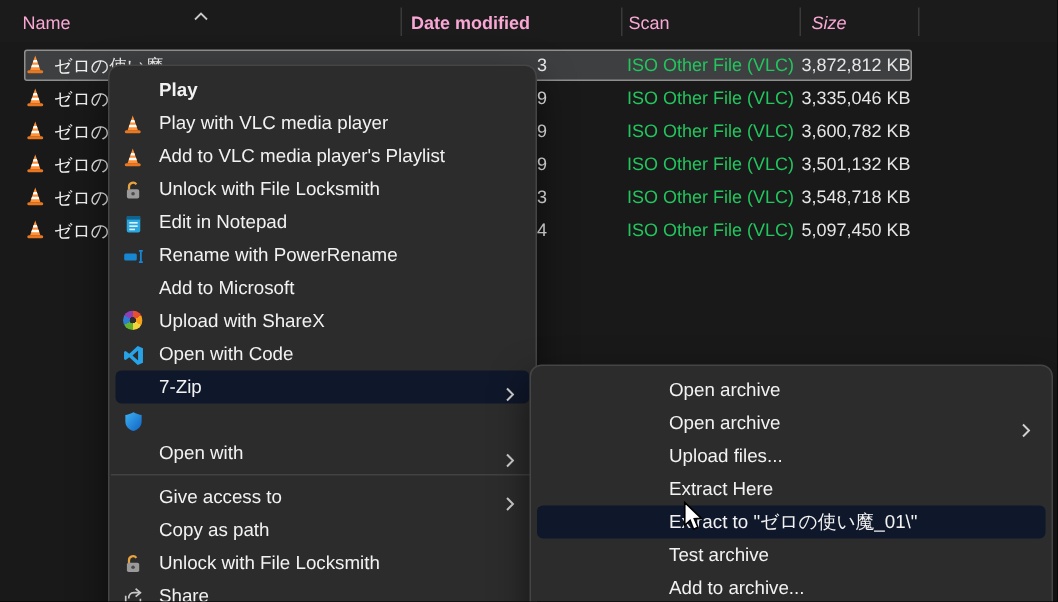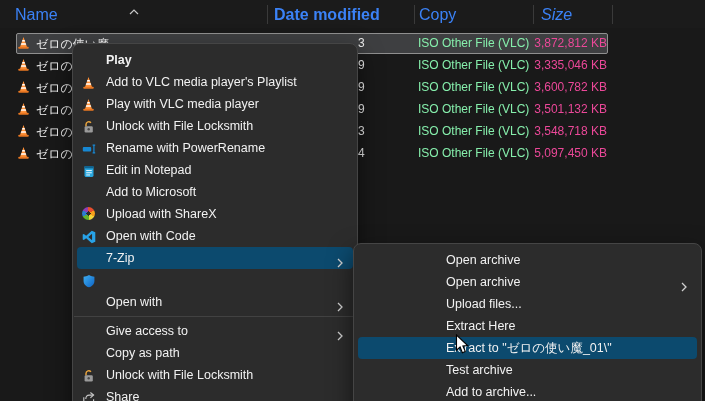--- a/index.html
+++ b/index.html
@@ -5,45 +5,45 @@
   html,body{margin:0;padding:0;background:#000;}
   #screen{
     position:relative;width:705px;height:401px;overflow:hidden;
     background:#191919;
     font-family:"Liberation Sans","DejaVu Sans",sans-serif;
     color:#f0f0f0;
     -webkit-font-smoothing:antialiased;
   }
   
   #header{position:absolute;top:0;left:0;width:705px;height:28px;background:#1b1b1b;}
-  .hcell{position:absolute;top:0;height:28px;line-height:30px;font-size:16px;color:#3b82f6;cursor:default;}
+  .hcell{position:absolute;top:0;height:28px;line-height:30px;font-size:12px;color:#f9a8d4;cursor:default;}
   .hsep{position:absolute;top:5px;width:1px;height:19px;background:#3a3a3a;}
   #sort-caret{position:absolute;left:129px;top:1px;}
   
   .row{position:absolute;left:0;width:705px;height:22px;font-size:12px;}
   .selbg{position:absolute;left:16px;top:0px;width:592px;height:21px;background:#3e3f41;border:1px solid #8f8f8f;border-radius:2px;box-sizing:border-box;}
   .cone{position:absolute;left:17px;top:3px;}
   .fname{position:absolute;left:36px;top:3px;white-space:nowrap;color:#f2f2f2;}
   .fdate{position:absolute;left:358px;top:3px;color:#ededed;}
-  .ftype{position:absolute;left:418px;top:3px;color:#86efac;}
-  .fsize{position:absolute;left:470px;top:3px;width:137px;text-align:right;color:#ec4899;}
+  .ftype{position:absolute;left:418px;top:3px;color:#22c55e;}
+  .fsize{position:absolute;left:470px;top:3px;width:137px;text-align:right;color:#e5e5e5;}
   
   .menu{
     position:absolute;background:#2c2c2c;border:1px solid #454545;border-radius:8px;
     box-shadow:0 10px 24px rgba(0,0,0,.55);padding:5px 0;box-sizing:border-box;
   }
   #context-menu{left:72px;top:43px;width:286px;height:400px;z-index:10;}
   #zip-submenu{left:353px;top:243px;width:349px;height:200px;z-index:11;}
   .mi{
     position:relative;height:22px;margin:0 4px;border-radius:4px;
     font-size:12.5px;color:#f2f2f2;line-height:22px;white-space:nowrap;cursor:default;
   }
   .mi .lbl{position:absolute;left:29px;top:0;}
   #zip-submenu .mi .lbl{left:49px;margin-left:39px;}
-  .mi.hl{background:#0c4a6e;}
+  .mi.hl{background:#0f172a;}
   .mi.bold .lbl{font-weight:bold;}
   .mic{position:absolute;left:5px;top:4px;width:14px;height:14px;}
   .arrow{position:absolute;right:10px;top:6px;}
   .msep{height:1px;background:#424242;margin:3px 1px;}
   
   .sharex{
     display:block;width:13px;height:13px;border-radius:50%;
     background:
       radial-gradient(circle at 50% 50%, #2c2c2c 0 2.1px, rgba(0,0,0,0) 2.2px),
       conic-gradient(#e94f2e 0 60deg,#f6a11b 60deg 120deg,#f2d53a 120deg 180deg,#63b32e 180deg 240deg,#2e7dd1 240deg 300deg,#8f3fb5 300deg 360deg);
@@ -51,21 +51,21 @@
   #cursor{position:absolute;left:455px;top:334px;z-index:50;}
 </style>
 </head>
 <body>
 
 <div id="screen">
 
   <div id="header">
     <div class="hcell" style="left:15px;">Name</div>
     <div class="hcell" style="left:274px;font-weight:bold;">Date modified</div>
-    <div class="hcell" style="left:419px;">Copy</div>
+    <div class="hcell" style="left:419px;">Scan</div>
     <div class="hcell" style="left:541px;font-style:italic;">Size</div>
     <div class="hsep" style="left:267px;"></div>
     <div class="hsep" style="left:414px;"></div>
     <div class="hsep" style="left:533px;"></div>
     <div class="hsep" style="left:612px;"></div>
     <div id="sort-caret">
       <svg width="10" height="6" viewBox="0 0 10 6">
           <path d="M1 5 L5 1 L9 5" stroke="#c8c8c8" stroke-width="1.2" fill="none"></path>
         </svg>
     </div>
@@ -149,55 +149,55 @@
     <div class="mi bold">
       <span class="lbl">Play</span>
     </div>
     <div class="mi">
       <span class="mic"><svg width="13" height="14" viewBox="0 0 13 14">
             <path d="M6.5 1 L10 11 H3 Z" fill="#ff9138"></path>
             <path d="M5.45 4 H7.55 L8.11 5.6 H4.89 Z" fill="#fff"></path>
             <path d="M4.33 7.2 H8.67 L9.23 8.8 H3.77 Z" fill="#fff"></path>
             <rect x="1.2" y="10.8" width="10.6" height="2" rx="1" fill="#e87722"></rect>
           </svg></span>
-      <span class="lbl">Add to VLC media player's Playlist</span>
+      <span class="lbl">Play with VLC media player</span>
     </div>
     <div class="mi">
       <span class="mic"><svg width="13" height="14" viewBox="0 0 13 14">
             <path d="M6.5 1 L10 11 H3 Z" fill="#ff9138"></path>
             <path d="M5.45 4 H7.55 L8.11 5.6 H4.89 Z" fill="#fff"></path>
             <path d="M4.33 7.2 H8.67 L9.23 8.8 H3.77 Z" fill="#fff"></path>
             <rect x="1.2" y="10.8" width="10.6" height="2" rx="1" fill="#e87722"></rect>
           </svg></span>
-      <span class="lbl">Play with VLC media player</span>
+      <span class="lbl">Add to VLC media player's Playlist</span>
     </div>
     <div class="mi">
       <span class="mic"><svg width="14" height="14" viewBox="0 0 14 14">
             <path d="M4 6.5 V4.4 a2.7 2.7 0 0 1 4.9 -1.5" stroke="#e8a33d" stroke-width="1.5" fill="none"></path>
             <rect x="2.6" y="6.2" width="8.2" height="6.2" rx="1.2" fill="#9a9a9a"></rect>
             <circle cx="6.7" cy="9.2" r="1.2" fill="#4a4a4a"></circle>
           </svg></span>
       <span class="lbl">Unlock with File Locksmith</span>
-    </div>
-    <div class="mi">
-      <span class="mic"><svg width="14" height="14" viewBox="0 0 14 14">
-            <rect x="0.8" y="5" width="8.4" height="4.6" rx="1" fill="#1787d2"></rect>
-            <path d="M10.6 3.2 h2.6 M11.9 3.2 v7.6 M10.6 10.8 h2.6" stroke="#1787d2" stroke-width="1.2" fill="none"></path>
-          </svg></span>
-      <span class="lbl">Rename with PowerRename</span>
     </div>
     <div class="mi">
       <span class="mic"><svg width="14" height="14" viewBox="0 0 14 14">
             <rect x="2.5" y="2" width="9" height="11" rx="1.4" fill="#2aa7df"></rect>
             <rect x="2.5" y="2" width="9" height="2.4" fill="#10638f"></rect>
             <rect x="4.2" y="6" width="5.6" height="1.1" fill="#d9f1fc"></rect>
             <rect x="4.2" y="8.2" width="5.6" height="1.1" fill="#d9f1fc"></rect>
             <rect x="4.2" y="10.4" width="3.8" height="1.1" fill="#d9f1fc"></rect>
           </svg></span>
       <span class="lbl">Edit in Notepad</span>
+    </div>
+    <div class="mi">
+      <span class="mic"><svg width="14" height="14" viewBox="0 0 14 14">
+            <rect x="0.8" y="5" width="8.4" height="4.6" rx="1" fill="#1787d2"></rect>
+            <path d="M10.6 3.2 h2.6 M11.9 3.2 v7.6 M10.6 10.8 h2.6" stroke="#1787d2" stroke-width="1.2" fill="none"></path>
+          </svg></span>
+      <span class="lbl">Rename with PowerRename</span>
     </div>
     <div class="mi">
       <span class="lbl">Add to Microsoft</span>
     </div>
     <div class="mi">
       <span class="mic">
           <span class="sharex"></span>
         </span>
       <span class="lbl">Upload with ShareX</span>
     </div>

